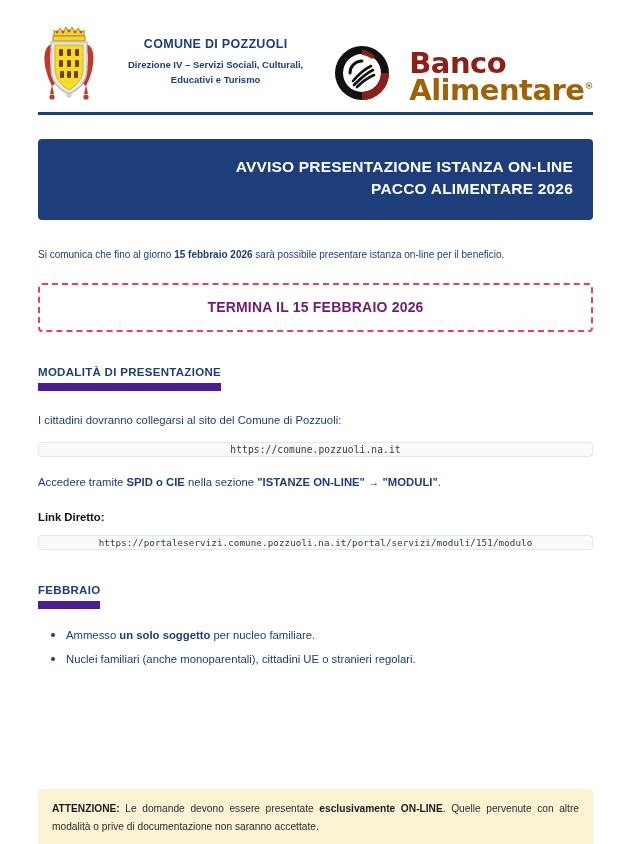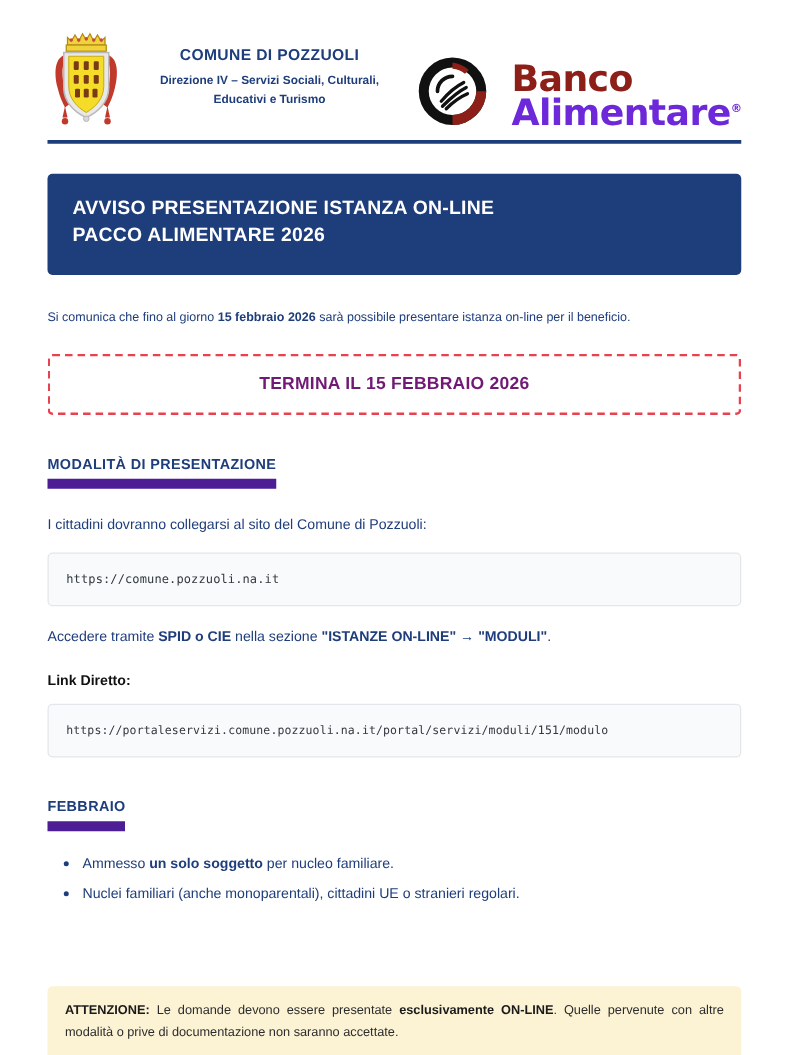--- a/index.html
+++ b/index.html
@@ -74,41 +74,41 @@
     letter-spacing: -0.5px;
   }
   .ba-banco {
     display: block;
     font-size: 29px;
     color: #8c2018;
   }
   .ba-alim {
     display: block;
     font-size: 29px;
-    color: #6d28d9;
+    color: #a16207;
     white-space: nowrap;
   }
   .ba-reg {
     font-size: 9px;
     vertical-align: super;
   }
 
   .rule {
     height: 3px;
     background: #1e3d7b;
     margin: 0 0 0 0;
   }
 
   
   .banner {
     margin-top: 24px;
     background: #1e3d7b;
     border-radius: 4px;
     padding: 17px 20px 19px;
-    text-align: left;
+    text-align: right;
     color: #ffffff;
     font-weight: bold;
     font-size: 15.5px;
     line-height: 1.45;
     letter-spacing: .2px;
   }
   .banner-line { display: block; }
 
   
   .para {
@@ -152,25 +152,25 @@
     line-height: 1.6;
     color: #1e3d7b;
   }
 
   
   .urlbox {
     margin-top: 12px;
     background: #f9fafb;
     border: 1px solid #e3e6ea;
     border-radius: 4px;
-    padding: 15px 14px;
+    padding: 1px 14px;
     font-family: "DejaVu Sans Mono", monospace;
     font-size: 9.6px;
     color: #33383f;
-    text-align: left;
+    text-align: center;
     letter-spacing: .1px;
     overflow: hidden;
     white-space: nowrap;
   }
   .urlbox.long { font-size: 9.2px; }
 
   .sub-line {
     margin-top: 16px;
     font-size: 11.3px;
     line-height: 1.6;

